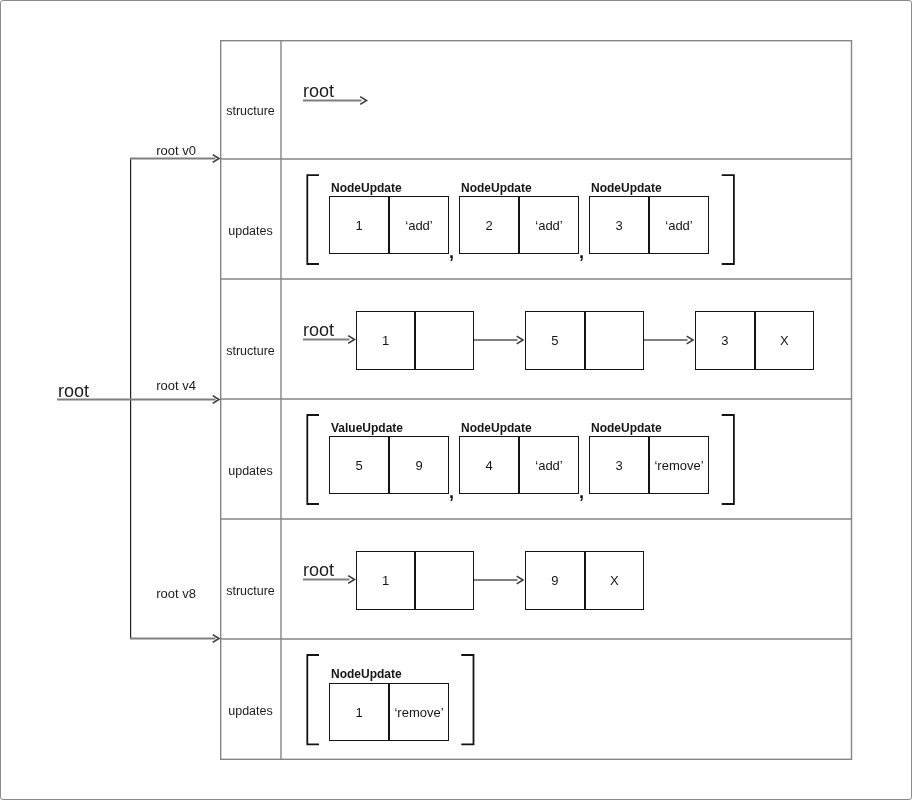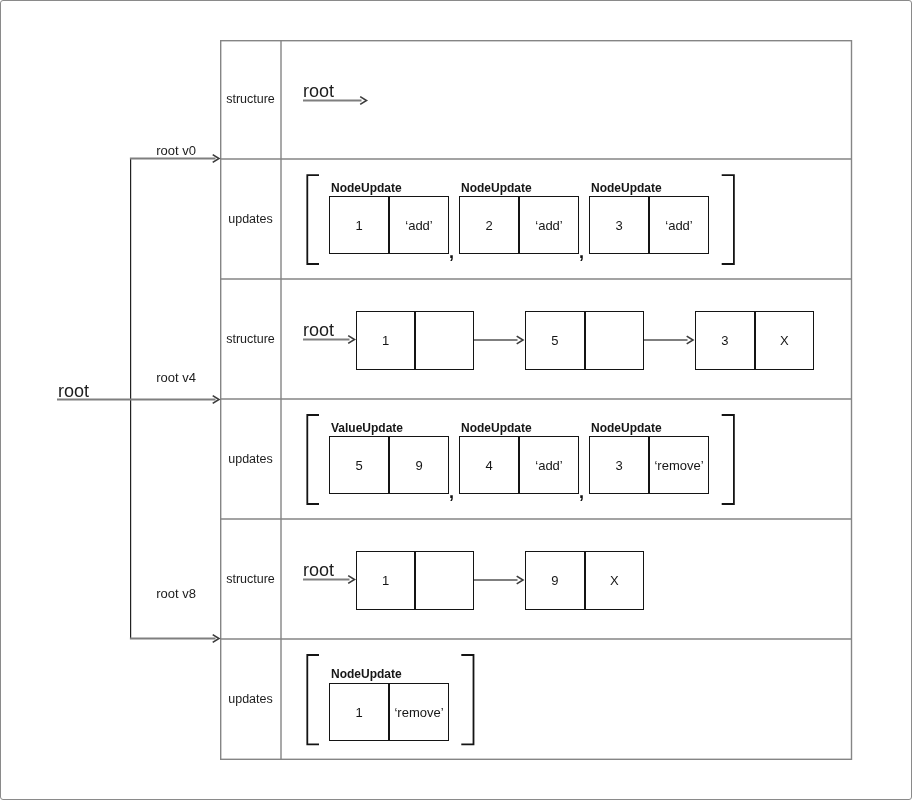--- a/index.html
+++ b/index.html
@@ -2,21 +2,21 @@
 <html><head>
 <meta charset="utf-8">
 <style>
   html,body{margin:0;padding:0;background:#fff;}
   #canvas{
     position:relative;width:912px;height:800px;background:#ffffff;
     font-family:"Liberation Sans","DejaVu Sans",sans-serif;color:#1c1c1c;overflow:hidden;
   }
   #frame{position:absolute;inset:0;border:1px solid #8a8a8a;border-radius:3px;box-sizing:border-box;pointer-events:none;}
   svg.layer{position:absolute;left:0;top:0;pointer-events:none;}
-  .rlabel{position:absolute;left:220px;width:61px;text-align:center;font-size:12.5px;line-height:15px;}
+  .rlabel{position:absolute;left:220px;width:61px;text-align:center;font-size:12.5px;line-height:15px;margin-top:12px;}
   .vlabel{position:absolute;left:139px;width:74px;text-align:center;font-size:13px;line-height:15px;}
   .plabel{position:absolute;font-size:18px;line-height:15px;}
   .node,.ubox{position:absolute;display:flex;background:#fff;border:1.5px solid #141414;box-sizing:border-box;}
   .cell{flex:1;display:flex;align-items:center;justify-content:center;font-size:13px;color:#161616;}
   .cell.sep{border-left:2.5px solid #141414;}
   .btitle{position:absolute;font-size:12px;line-height:14px;color:#161616;white-space:nowrap;font-weight:bold;}
   .comma{position:absolute;font-size:18px;font-weight:700;line-height:18px;color:#111;}
 </style>
 </head>
 <body>
@@ -88,21 +88,21 @@
 
   <div class="rlabel" style="top:92px">structure</div>
   <div class="rlabel" style="top:212px">updates</div>
   <div class="rlabel" style="top:332px">structure</div>
   <div class="rlabel" style="top:452px">updates</div>
   <div class="rlabel" style="top:572px">structure</div>
   <div class="rlabel" style="top:692px">updates</div>
 
   <div class="plabel" style="left:58px;top:384px">root</div>
   <div class="vlabel" style="top:143px">root v0</div>
-  <div class="vlabel" style="top:370px">root v4</div>
+  <div class="vlabel" style="top:378px">root v4</div>
   <div class="vlabel" style="top:586px">root v8</div>
 
   <div class="plabel" style="left:303px;top:84px">root</div>
   <div class="plabel" style="left:303px;top:323px">root</div>
   <div class="plabel" style="left:303px;top:563px">root</div>
 
   <div class="node" style="left:356px;top:311px;width:118px;height:59px">
     <div class="cell">1</div>
     <div class="cell sep"></div>
   </div>

